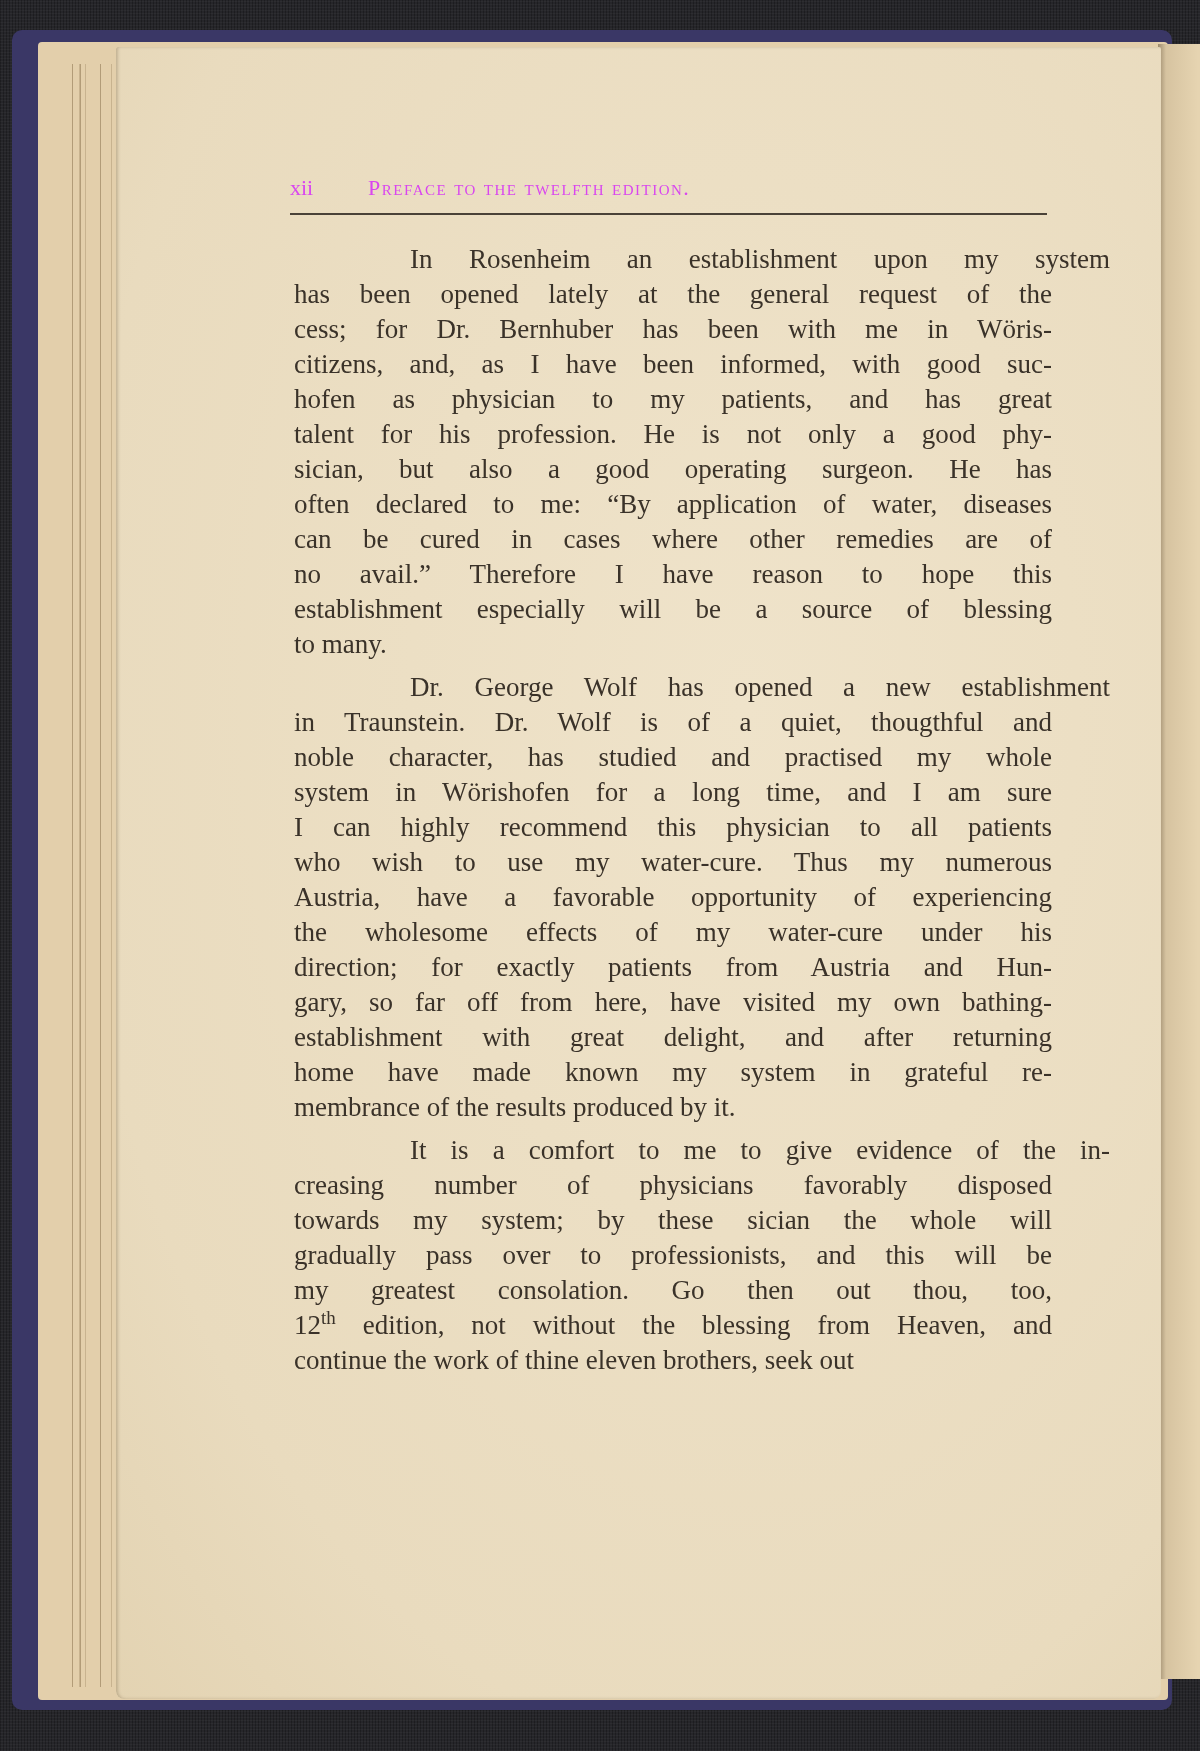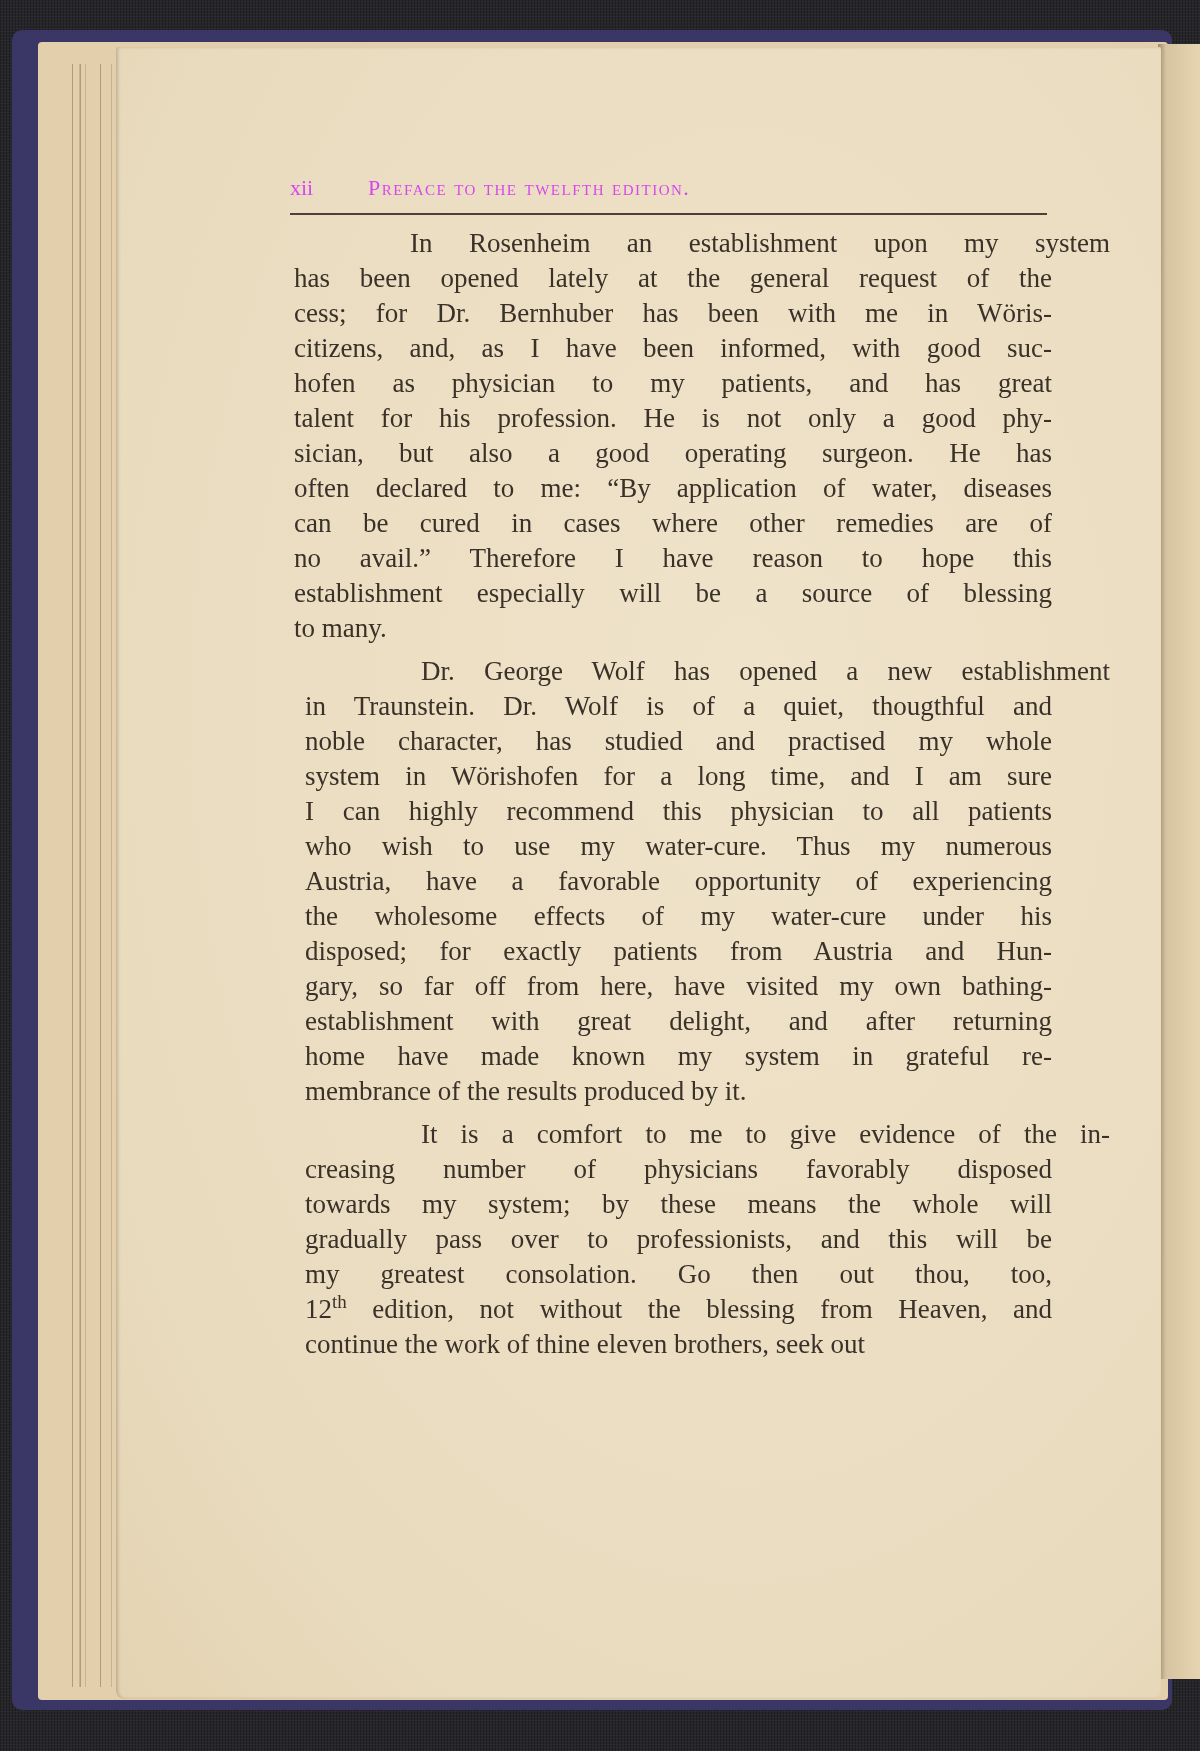--- a/index.html
+++ b/index.html
@@ -51,25 +51,25 @@
     }
     .head-title {
       position: absolute; left: 78px; top: 0; font-size: 22px;
       font-variant: small-caps; letter-spacing: 1.5px;
     }
     .head-rule {
       position: absolute; left: 290px; top: 213px; width: 757px; height: 0;
       border-top: 2px solid #4a4238;
     }
     .text-block {
-      position: absolute; left: 294px; top: 226px; width: 758px;
+      position: absolute; left: 294px; top: 242px; width: 758px;
       color: #3a3229; font-size: 27px; line-height: 35px;
     }
     .para { margin: 0; }
-    .para + .para { margin-top: 8px; margin-left: 11px; }
+    .para + .para { margin-top: 8px; }
     .line {
       display: block; text-align: justify; text-align-last: justify;
       white-space: nowrap; height: 35px;
     }
     .line.first { text-indent: 58px; }
     .line.last { text-align-last: left; }
     .line-inner { display: inline-block; width: 100%; text-align: justify; text-align-last: justify; white-space: normal; }
     .line.last .line-inner { text-align-last: left; }
     sup { font-size: 19px; line-height: 0; }
   </style>
@@ -108,28 +108,28 @@
     </div>
   <div class="para">
       <span class="line first"><span class="line-inner" style="text-indent: 58px;">Dr. George Wolf has opened a new establishment</span></span>
       <span class="line"><span class="line-inner">in Traunstein. Dr. Wolf is of a quiet, thougthful and</span></span>
       <span class="line"><span class="line-inner">noble character, has studied and practised my whole</span></span>
       <span class="line"><span class="line-inner">system in Wörishofen for a long time, and I am sure</span></span>
       <span class="line"><span class="line-inner">I can highly recommend this physician to all patients</span></span>
       <span class="line"><span class="line-inner">who wish to use my water-cure. Thus my numerous</span></span>
       <span class="line"><span class="line-inner">Austria, have a favorable opportunity of experiencing</span></span>
       <span class="line"><span class="line-inner">the wholesome effects of my water-cure under his</span></span>
-      <span class="line"><span class="line-inner">disposed; for exactly patients from Austria and Hun-</span></span>
+      <span class="line"><span class="line-inner">direction; for exactly patients from Austria and Hun-</span></span>
       <span class="line"><span class="line-inner">gary, so far off from here, have visited my own bathing-</span></span>
       <span class="line"><span class="line-inner">establishment with great delight, and after returning</span></span>
       <span class="line"><span class="line-inner">home have made known my system in grateful re-</span></span>
       <span class="line last"><span class="line-inner">membrance of the results produced by it.</span></span>
     </div>
   <div class="para">
       <span class="line first"><span class="line-inner" style="text-indent: 58px;">It is a comfort to me to give evidence of the in-</span></span>
       <span class="line"><span class="line-inner">creasing number of physicians favorably disposed</span></span>
-      <span class="line"><span class="line-inner">towards my system; by these means the whole will</span></span>
+      <span class="line"><span class="line-inner">towards my system; by these sician the whole will</span></span>
       <span class="line"><span class="line-inner">gradually pass over to professionists, and this will be</span></span>
       <span class="line"><span class="line-inner">my greatest consolation. Go then out thou, too,</span></span>
       <span class="line"><span class="line-inner">12<sup>th</sup> edition, not without the blessing from Heaven, and</span></span>
       <span class="line last"><span class="line-inner">continue the work of thine eleven brothers, seek out</span></span>
     </div>
 </div>
 
 </body></html>

